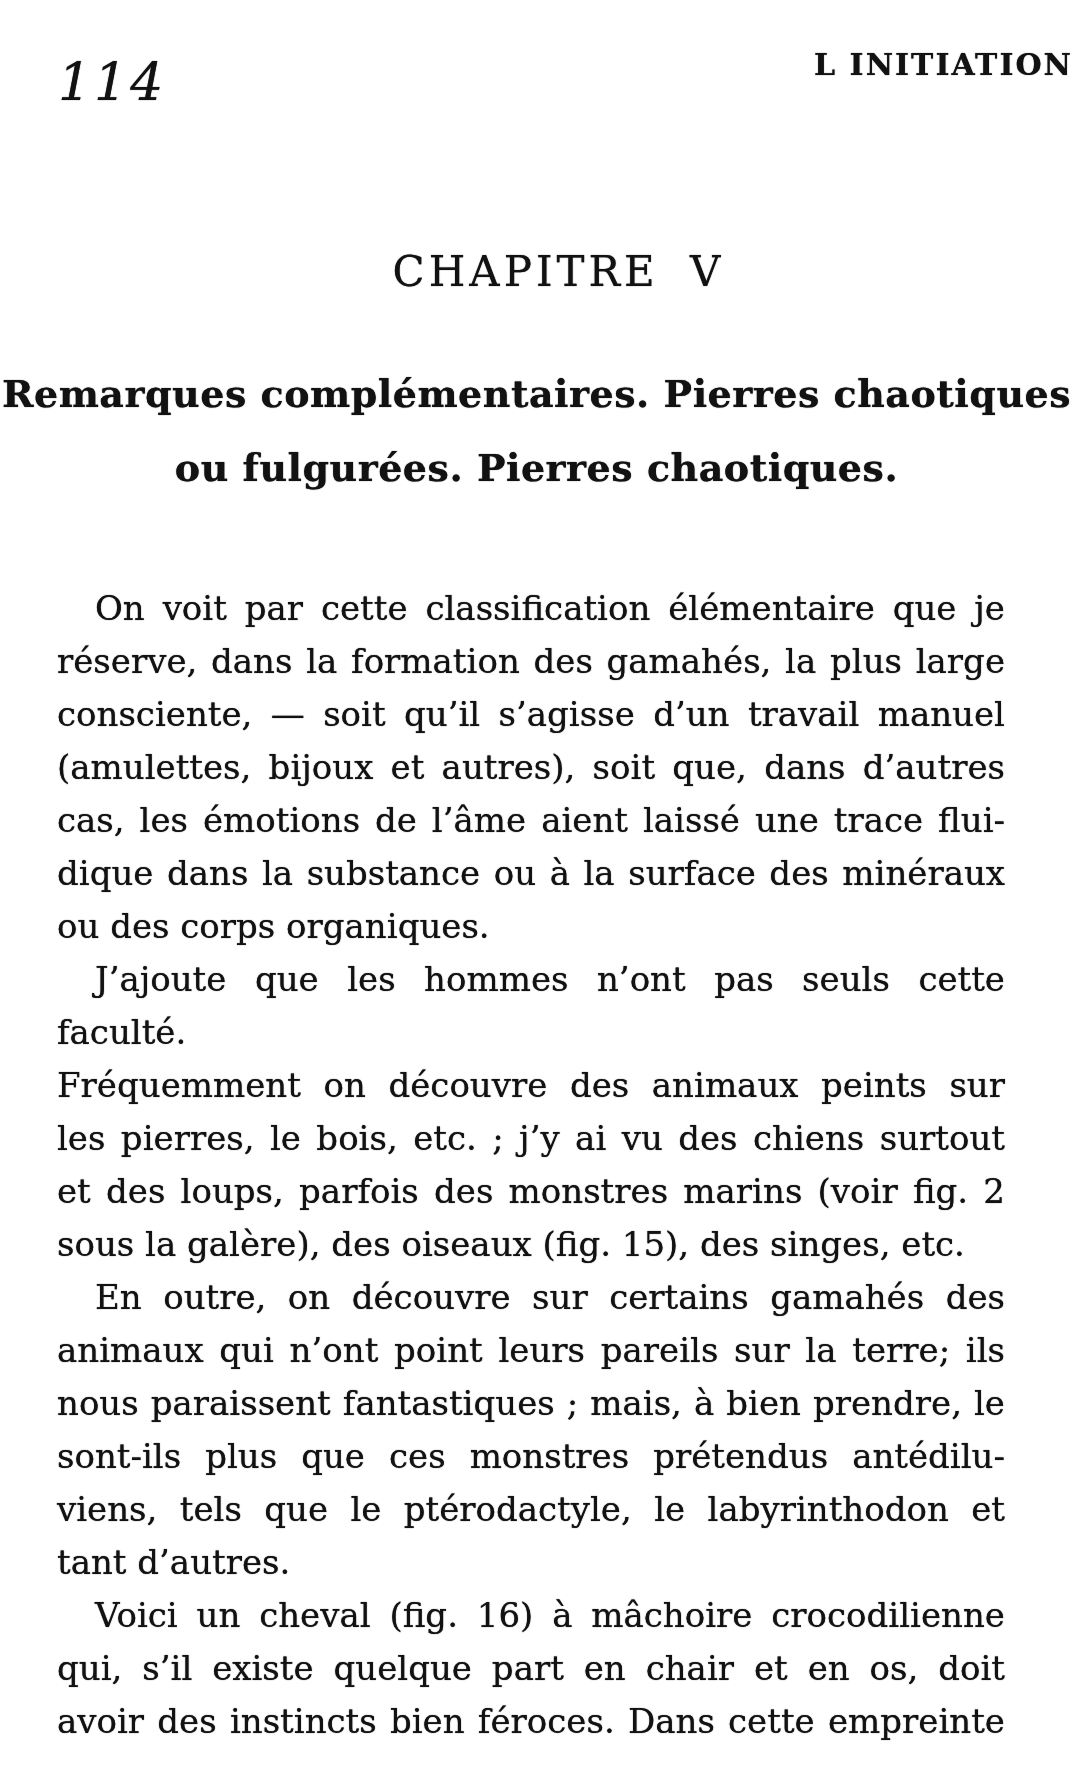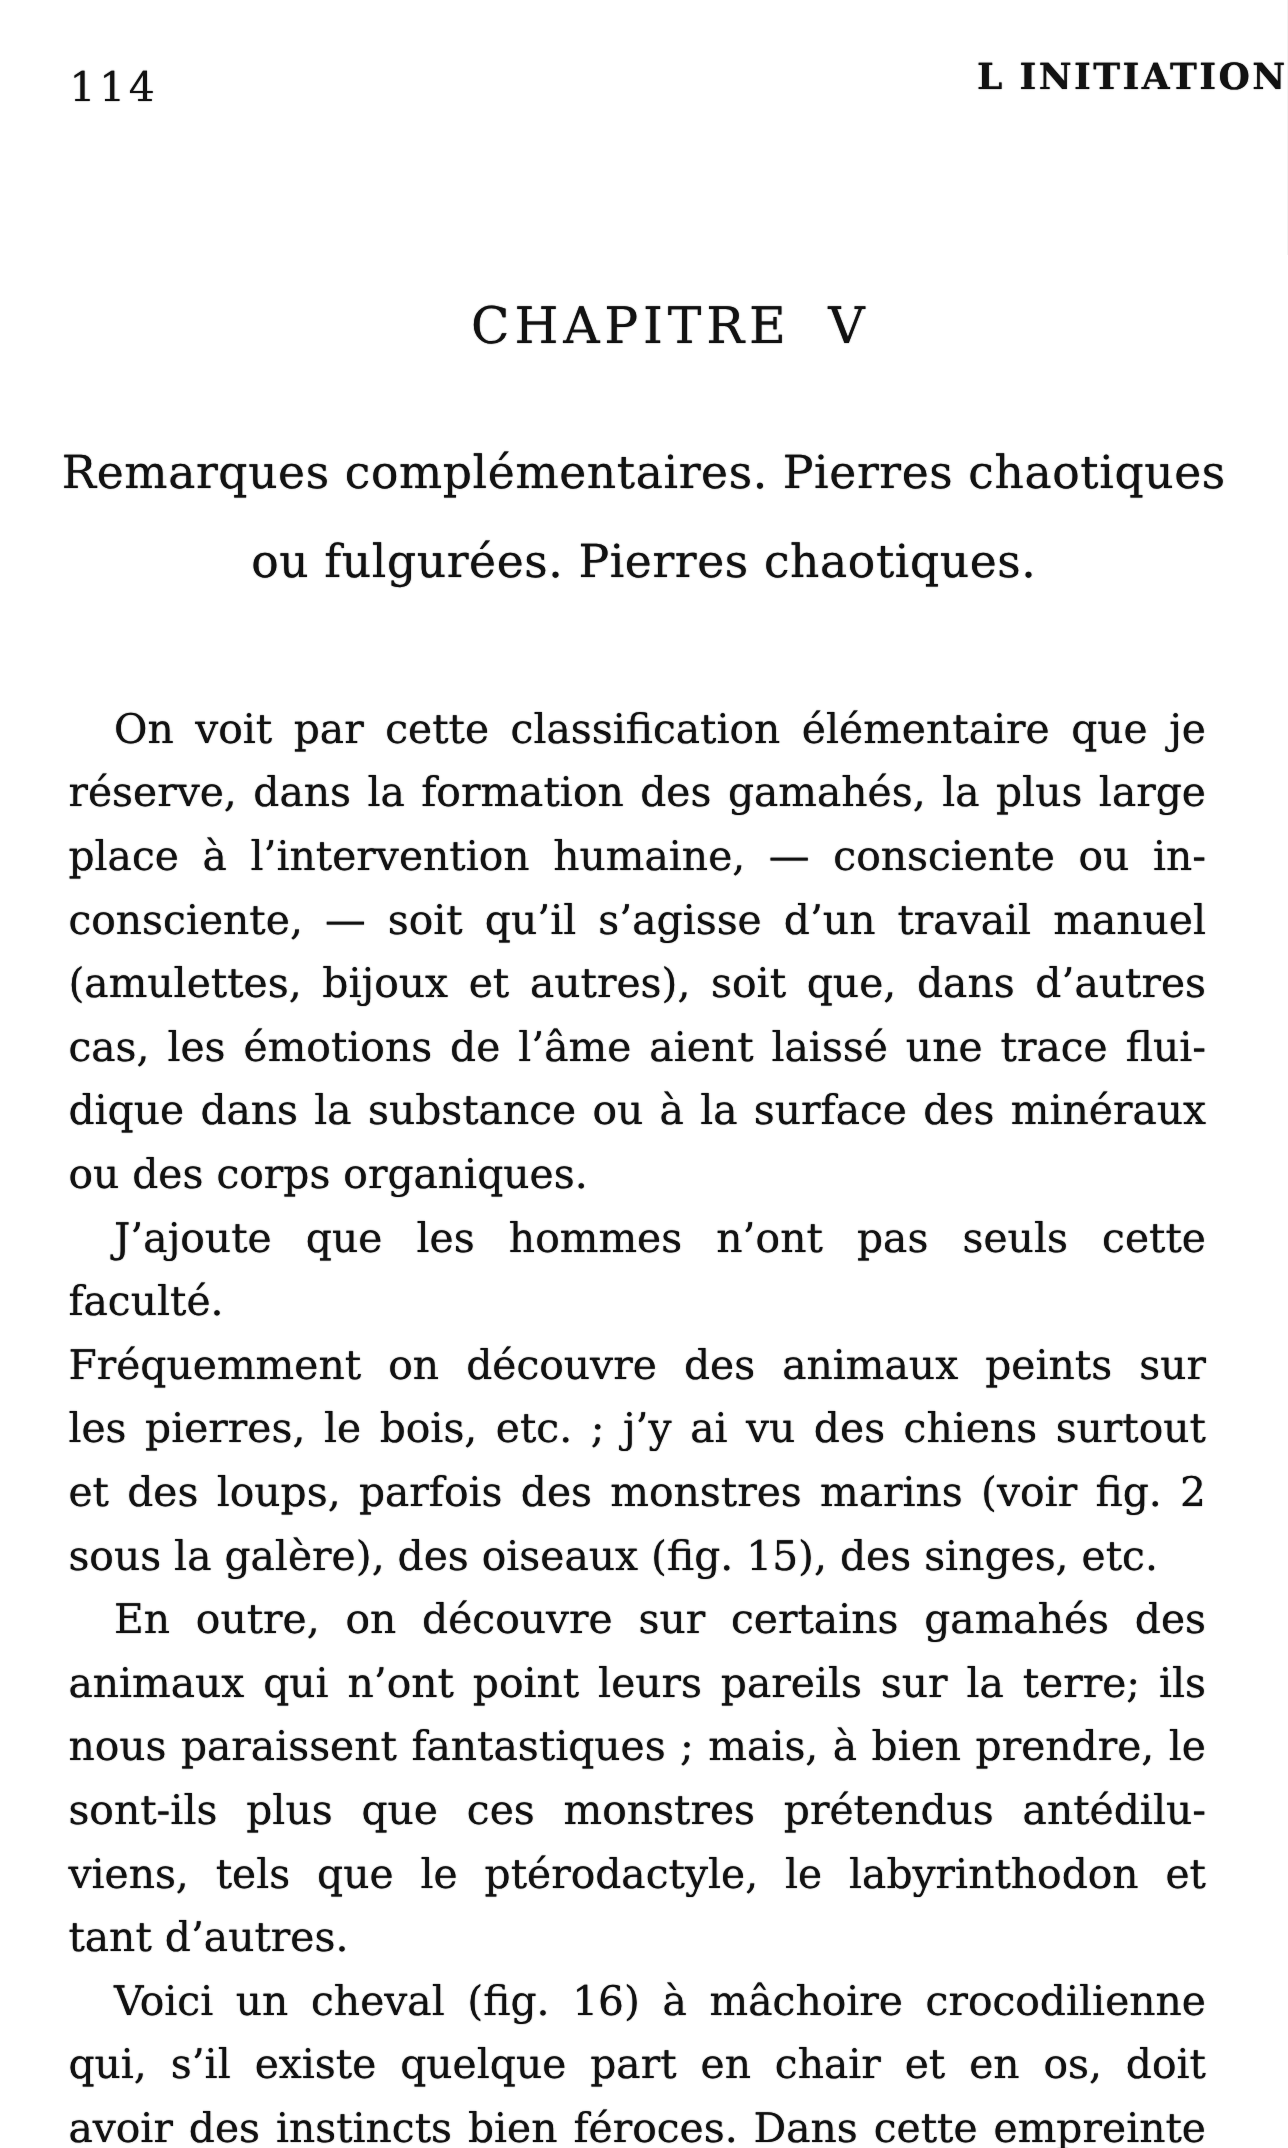--- a/index.html
+++ b/index.html
@@ -11,23 +11,24 @@
     background: #ffffff;
     color: #121212;
     font-family: "DejaVu Serif", "Liberation Serif", serif;
     overflow: hidden;
     text-shadow: 0 0 1px rgba(0,0,0,0.85);
   }
   .pagenum {
     position: absolute;
     left: 58px;
     top: 56px;
-    font-size: 34px;
+    font-size: 52px;
     line-height: 1;
     letter-spacing: 3px;
+    font-style: italic;
   }
   .runhead {
     position: absolute;
     left: 0; right: 0;
     top: 50px;
     text-align: right;
     font-size: 30px;
     line-height: 1;
     font-weight: 700;
     letter-spacing: 2px;
@@ -42,21 +43,21 @@
     letter-spacing: 4px;
     word-spacing: 14px;
     padding-left: 44px;
   }
   .title {
     position: absolute;
     left: 0; right: 0;
     top: 357px;
     text-align: center;
     font-size: 38px;
-    font-weight: 400;
+    font-weight: 700;
     line-height: 74px;
     letter-spacing: 0.5px;
   }
   .title .tline { white-space: nowrap; }
   .bodytext {
     position: absolute;
     left: 57px;
     top: 582px;
     width: 948px;
     font-size: 34px;
@@ -81,21 +82,20 @@
   <div class="chapter">CHAPITRE V</div>
 
   <div class="title">
     <div class="tline">Remarques complémentaires. Pierres chaotiques</div>
     <div class="tline">ou fulgurées. Pierres chaotiques.</div>
   </div>
 
   <div class="bodytext">
     <div class="line indent">On voit par cette classification élémentaire que je</div>
     <div class="line">réserve, dans la formation des gamahés, la plus large</div>
-    <div class="line">place à l’intervention humaine, — consciente ou in-</div>
     <div class="line">consciente, — soit qu’il s’agisse d’un travail manuel</div>
     <div class="line">(amulettes, bijoux et autres), soit que, dans d’autres</div>
     <div class="line">cas, les émotions de l’âme aient laissé une trace flui-</div>
     <div class="line">dique dans la substance ou à la surface des minéraux</div>
     <div class="line end">ou des corps organiques.</div>
     <div class="line indent">J’ajoute que les hommes n’ont pas seuls cette faculté.</div>
     <div class="line">Fréquemment on découvre des animaux peints sur</div>
     <div class="line">les pierres, le bois, etc. ; j’y ai vu des chiens surtout</div>
     <div class="line">et des loups, parfois des monstres marins (voir fig. 2</div>
     <div class="line end">sous la galère), des oiseaux (fig. 15), des singes, etc.</div>

